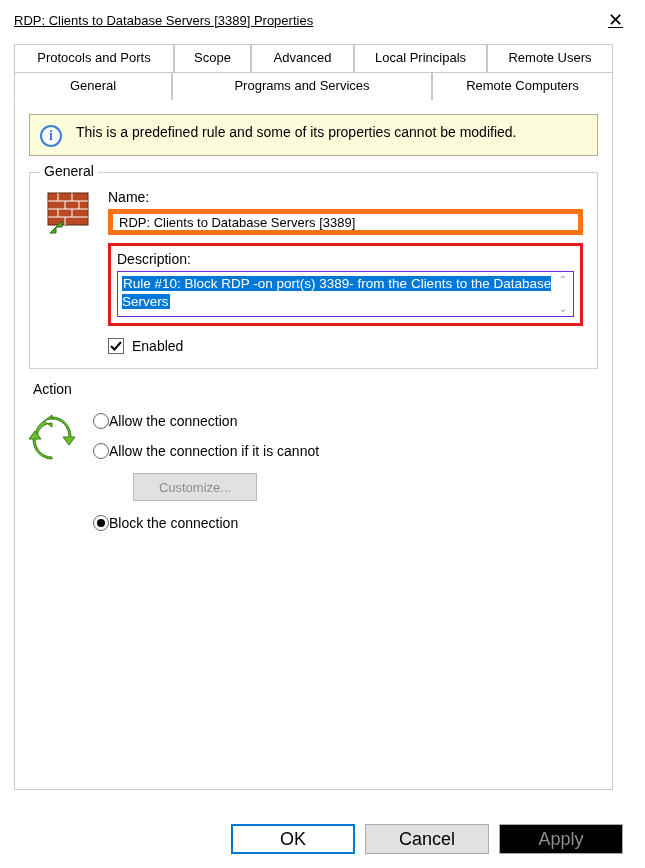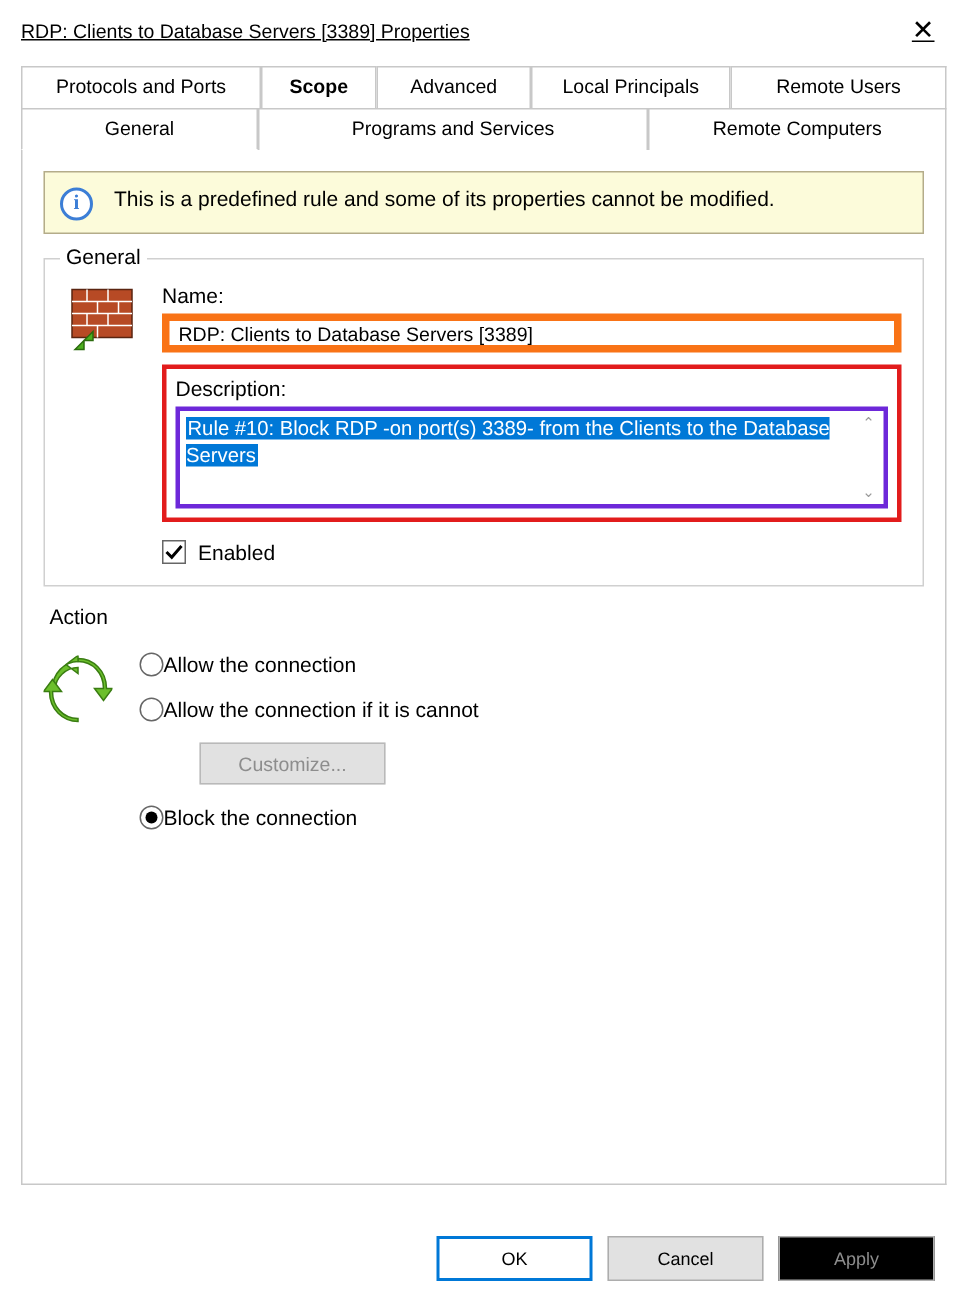--- a/index.html
+++ b/index.html
@@ -21,21 +21,21 @@
       text-decoration: underline;
     }
     .close-x {
       font-size: 18px;
       font-weight: 300;
       cursor: pointer;
       padding: 0 8px;
       font-family: Arial, sans-serif;
     }
     .dialog-body {
-      padding: 6px 14px 0 14px;
+      padding: 6px 32px 0 14px;
     }
     .tabs-area {
       position: relative;
       height: 56px;
     }
     .tab-row {
       position: absolute;
       display: flex;
       width: 100%;
     }
@@ -51,21 +51,21 @@
       font-size: 13px;
       cursor: pointer;
       position: relative;
     }
     .tab.active {
       background: #fff;
       border-bottom: 1px solid #fff;
       z-index: 5;
     }
     .tab-row.row1 .tab:nth-child(1){ flex: 0 0 160px; }
-    .tab-row.row1 .tab:nth-child(2){ flex: 0 0 77px; font-weight: bold; }
+    .tab-row.row1 .tab:nth-child(2){ flex: 0 0 77px; }
     .tab-row.row1 .tab:nth-child(3){ flex: 0 0 103px; }
     .tab-row.row1 .tab:nth-child(4){ flex: 0 0 133px; }
     .tab-row.row1 .tab:nth-child(5){ flex: 1 1 auto; }
     .tab-row.row2 .tab:nth-child(1){ flex: 0 0 158px; }
     .tab-row.row2 .tab:nth-child(2){ flex: 0 0 260px; }
     .tab-row.row2 .tab:nth-child(3){ flex: 1 1 auto; }
     .tab-panel {
       border: 1px solid #c8c8c8;
       border-top: none;
       background: #fff;
@@ -122,22 +122,22 @@
       font-size: 13px;
     }
     .desc-wrap {
       border: 3px solid #e21c1c;
       padding: 5px 6px 6px 6px;
       margin-top: 8px;
     }
     .desc-label { font-size: 14px; margin-bottom: 4px; }
     .desc-box {
       position: relative;
-      border: 3px solid #6d28d9;
-      height: 68px;
+      border: 1px solid #6d28d9;
+      height: 46px;
       padding: 3px 20px 3px 4px;
       overflow: hidden;
     }
     .desc-selected {
       display: inline;
       background: #0078d7;
       color: #fff;
       font-size: 13.5px;
       line-height: 1.35;
       padding: 0 1px;
@@ -169,21 +169,21 @@
       width: 124px; height: 28px;
       border:1px solid #b9b9b9; background:#e1e1e1;
       color:#8d8d8d; font-size:13px; cursor:default;
       margin-bottom:14px;
     }
     .action-icons-col { width:50px; flex-shrink:0; padding-top:2px; }
     .button-bar {
       position:absolute; bottom:14px; right:22px; display:flex; gap:10px;
     }
     .dlg-btn {
-      width:104px; height:30px; font-size:12px; background:#e1e1e1;
+      width:124px; height:30px; font-size:18px; background:#e1e1e1;
       border:1px solid #adadad; cursor:pointer;
     }
     .dlg-btn.primary { background:#fff; border:2px solid #0078d7; }
     .dlg-btn.disabled { color:#8d8d8d; cursor:default; background:#000000; }
   </style>
 </head>
 <body>
 
 <div class="titlebar">
   <span>RDP: Clients to Database Servers [3389] Properties</span>

